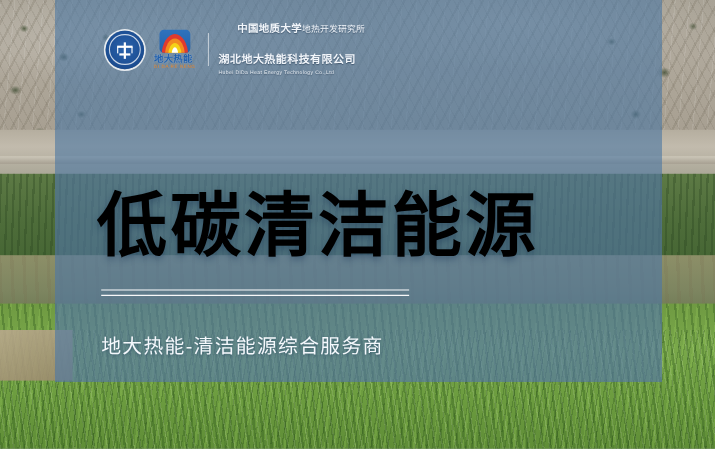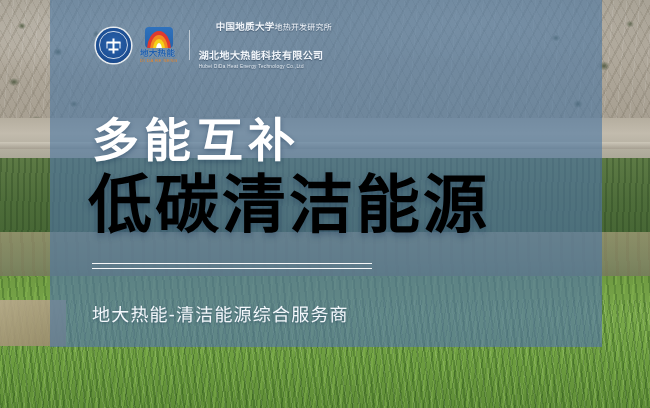--- a/index.html
+++ b/index.html
@@ -225,18 +225,17 @@
     <div class="org">
       <div class="org-l1">
         <span>中国地质大学</span><span class="small">地热开发研究所</span>
       </div>
       <div class="org-l2">湖北地大热能科技有限公司</div>
       <div class="org-l3">Hubei DiDa Heat Energy Technology Co.,Ltd</div>
     </div>
 
   </div>
 
-  <div class="head-1">多能互补</div>
   <div class="head-2">低碳清洁能源</div>
   <div class="rule"></div>
   <div class="tagline">地大热能-清洁能源综合服务商</div>
 
 </div>
 
 </body></html>

